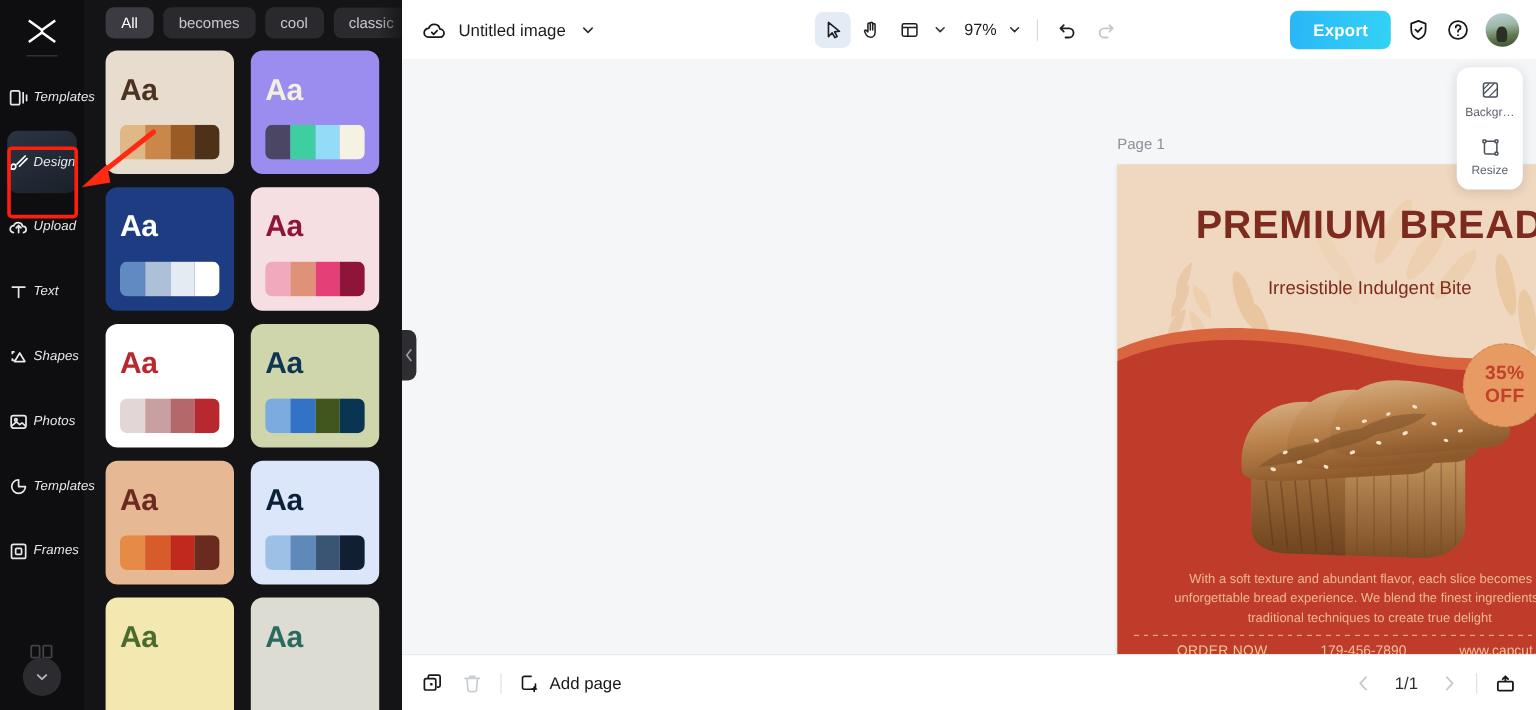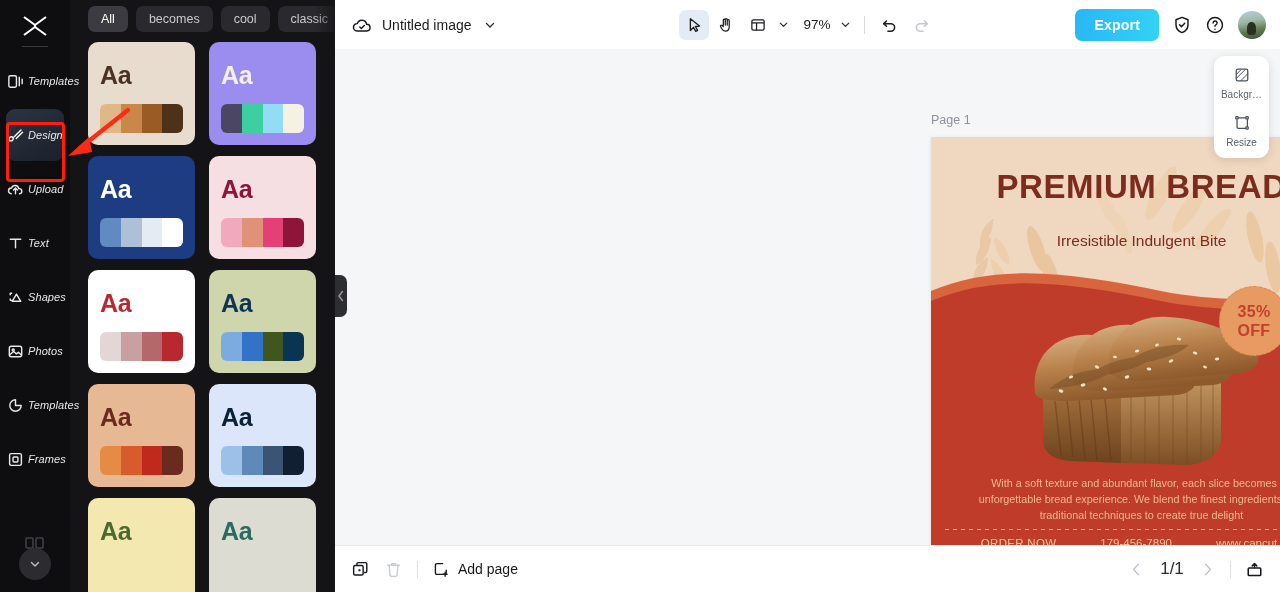--- a/index.html
+++ b/index.html
@@ -156,21 +156,21 @@
     height:47px; background:#ffffff; border-top:1px solid #e7eaee;
     display:flex; align-items:center; padding:0 16px; flex:0 0 47px; position:relative; z-index:6;
   }
   .bb-left { display:flex; align-items:center; gap:14px; }
   .bb-ico { color:#1e1e22; display:flex; cursor:pointer; }
   .bb-ico.dis { color:#c9ced4; cursor:default; }
   .bb-div { width:1px; height:17px; background:#dde1e6; }
   .add-page { display:flex; align-items:center; gap:8px; font-size:14px; color:#17181b; cursor:pointer; font-weight:500; }
   .bb-right { margin-left:auto; display:flex; align-items:center; gap:14px; }
   .pg-nav { color:#c2c8cf; display:flex; cursor:default; }
-  .pg-count { font-size:17px; color:#2a2d31; min-width:26px; text-align:center; }
+  .pg-count { font-size:14px; color:#2a2d31; min-width:26px; text-align:center; }
 </style>
 </head>
 <body>
 
 <div class="app">
 
   <div class="rail">
     <div class="rail-logo">
       <svg width="30" height="24" viewBox="0 0 30 24" fill="none" stroke="#fff" stroke-width="2.1" stroke-linejoin="round">
         <path d="M4 3 L15 11 L26 3"></path>

